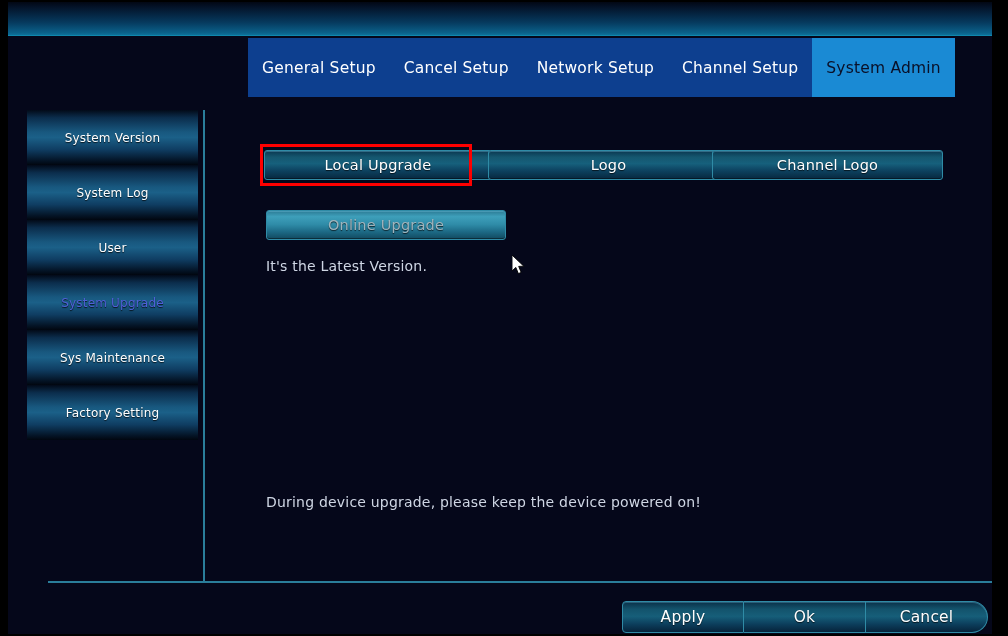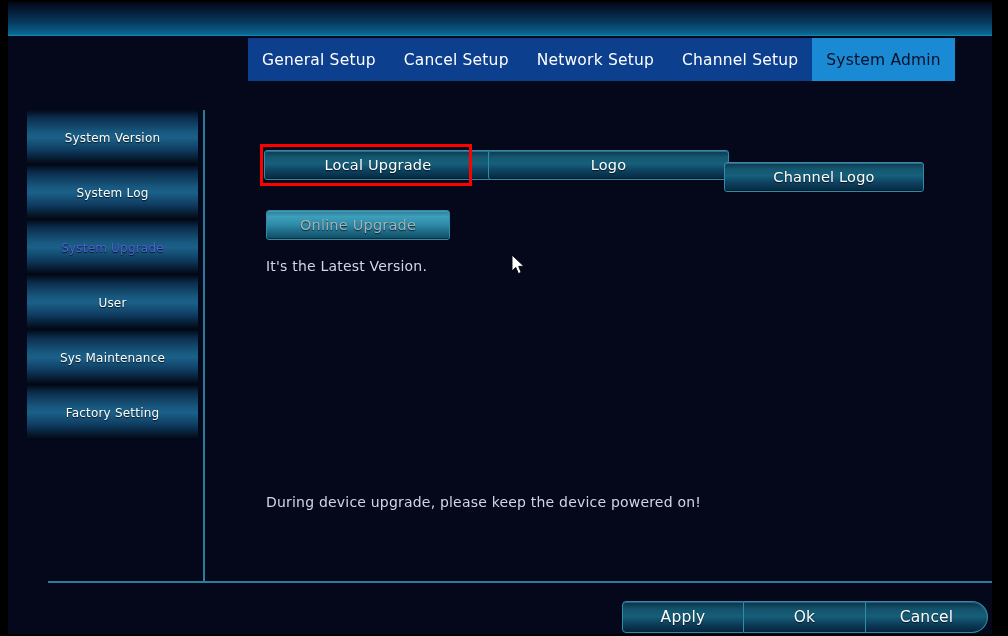--- a/index.html
+++ b/index.html
@@ -55,21 +55,21 @@
     left: 240px;
     top: 36px;
     height: 43px;
     display: flex;
     align-items: stretch;
   }
   .tab {
     display: flex;
     align-items: center;
     justify-content: center;
-    padding: 0 14px;
+    padding: 8px 14px;
     height: 43px;
     font-size: 15.5px;
     letter-spacing: 0.2px;
     color: #ffffff;
     background: #0d3f8f;
     cursor: pointer;
     white-space: nowrap;
   }
   .tab.active {
     background: #1a8ad4;
@@ -169,22 +169,22 @@
                 #2f8ca8 48%,
                 #1d6a86 74%,
                 #12495f 100%);
     color: #9fb4bd;
     cursor: default;
   }
 
   
   #btn-local-upgrade   { left: 60px;  top: 58px;  width: 228px; }
   #btn-logo            { left: 284px; top: 58px;  width: 241px; }
-  #btn-channel-logo    { left: 520px; top: 58px;  width: 200px; margin-top: 12px; }
-  #btn-online-upgrade  { left: 62px;  top: 118px; width: 184px; text-align: right; }
+  #btn-channel-logo    { left: 508px; top: 58px;  width: 231px; }
+  #btn-online-upgrade  { left: 62px;  top: 118px; width: 240px; text-align: right; }
 
   
   #highlight-box {
     position: absolute;
     left: 56px;
     top: 52px;
     width: 212px;
     height: 42px;
     border: 3px solid #ff0000;
     box-sizing: border-box;
@@ -278,25 +278,25 @@
       </div>
     </div>
 
     <div id="sidebar">
       <div class="side-item">
         <span class="side-label">System Version</span>
       </div>
       <div class="side-item">
         <span class="side-label">System Log</span>
       </div>
+      <div class="side-item">
+        <span class="side-label">User</span>
+      </div>
       <div class="side-item selected">
         <span class="side-label">System Upgrade</span>
-      </div>
-      <div class="side-item">
-        <span class="side-label">User</span>
       </div>
       <div class="side-item">
         <span class="side-label">Sys Maintenance</span>
       </div>
       <div class="side-item">
         <span class="side-label">Factory Setting</span>
       </div>
     </div>
 
     <div id="vertical-divider"></div>

